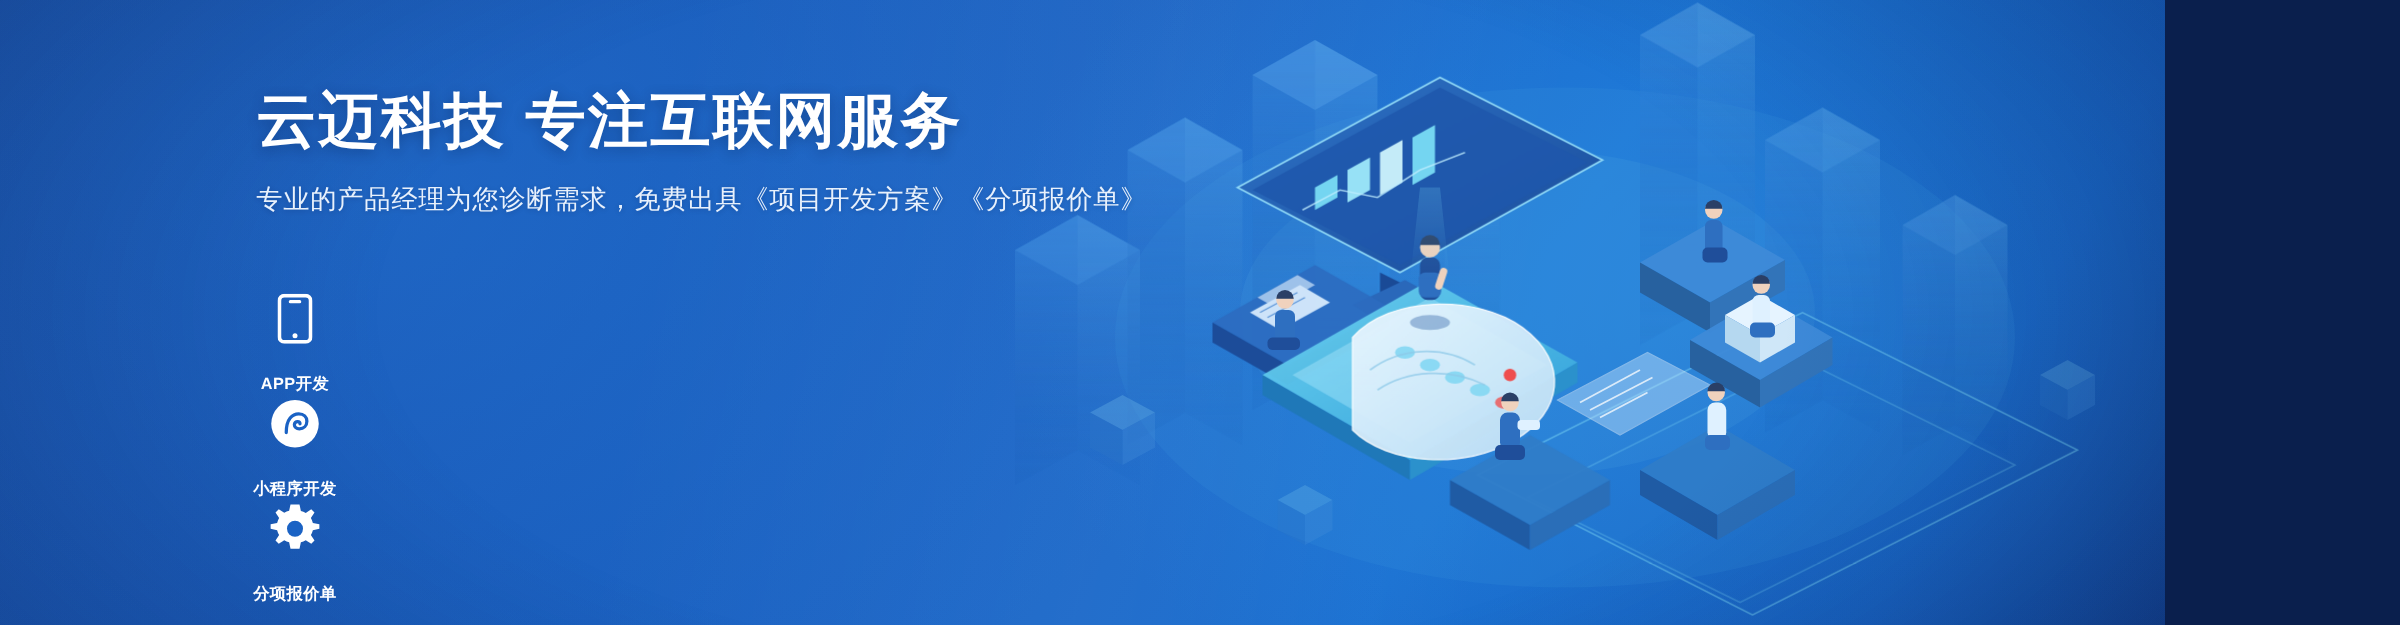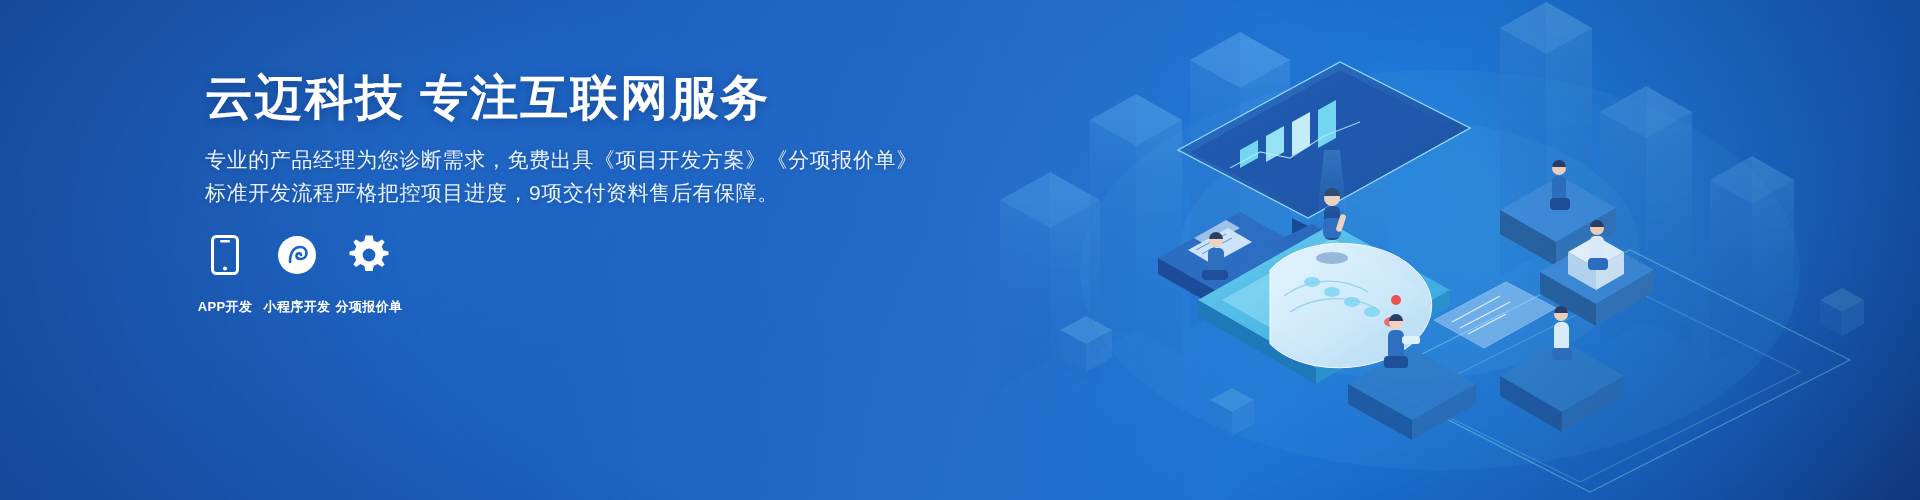--- a/index.html
+++ b/index.html
@@ -2,21 +2,21 @@
 <html><head>
 <meta charset="utf-8">
 <style>
   html, body {
     margin: 0;
     padding: 0;
     background: #0a1f4d;
   }
   .banner {
     position: relative;
-    width: 1920px;
+    width: 1732px;
     height: 500px;
     overflow: hidden;
     font-family: "Liberation Sans", "DejaVu Sans", sans-serif;
     background:
       radial-gradient(ellipse 900px 620px at 78% 46%, rgba(40,140,230,0.55) 0%, rgba(40,140,230,0.0) 62%),
       radial-gradient(ellipse 1100px 760px at 18% 30%, rgba(36,120,215,0.45) 0%, rgba(36,120,215,0.0) 65%),
       linear-gradient(118deg, #1b4fa8 0%, #1a57b5 22%, #1a63c4 48%, #1a6fd0 68%, #1559b8 88%, #123f8e 100%);
   }
   
   .vignette {
@@ -56,24 +56,25 @@
     font-size: 21px;
     line-height: 33px;
     letter-spacing: 0.6px;
     white-space: nowrap;
     text-shadow: 0 1px 4px rgba(4,24,64,0.22);
   }
 
   
   .services {
     position: absolute;
-    left: 189px;
+    left: 200px;
     top: 232px;
     display: flex;
     align-items: center;
+    flex-direction: column;
   }
   .service {
     width: 72px;
     margin-right: 0px;
     display: flex;
     flex-direction: column;
     align-items: center;
   }
   .service .icon-wrap {
     height: 46px;
@@ -331,21 +332,20 @@
     <g opacity="0.35">
       <polygon points="384,150 400,150 408,224 376,224" fill="url(#gGlow)"></polygon>
     </g>
   </svg>
 
   <div class="vignette"></div>
 
   <div class="content">
     <h1 class="headline">云迈科技 专注互联网服务</h1>
     <div class="subline">专业的产品经理为您诊断需求，免费出具《项目开发方案》《分项报价单》</div>
-    <div class="subline">标准开发流程严格把控项目进度，9项交付资料售后有保障。</div>
   </div>
 
   <div class="services">
 
     <div class="service">
       <div class="icon-wrap">
         <svg width="28" height="40" viewBox="0 0 28 40" xmlns="http://www.w3.org/2000/svg">
           <rect x="1.5" y="1.5" width="25" height="37" rx="4" fill="none" stroke="#ffffff" stroke-width="3"></rect>
           <rect x="9" y="5" width="10" height="2.6" rx="1.3" fill="#ffffff"></rect>
           <circle cx="14" cy="33.5" r="2" fill="#ffffff"></circle>

